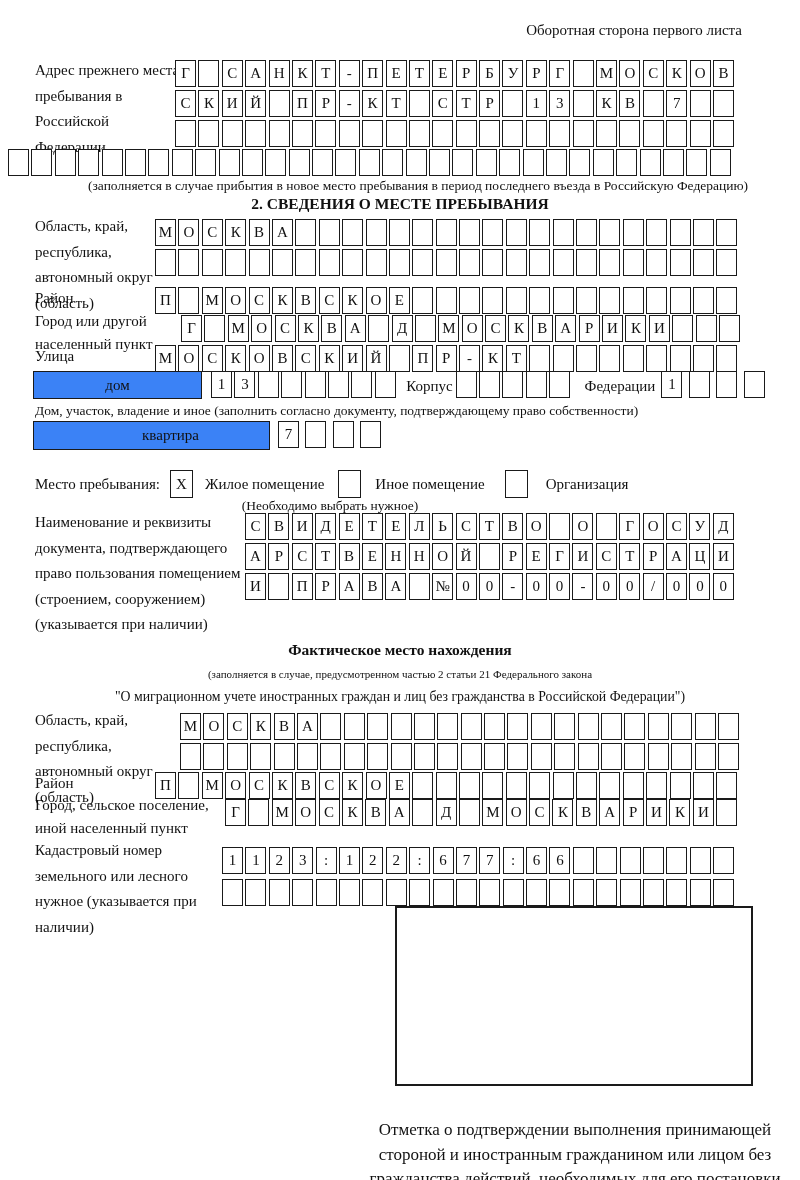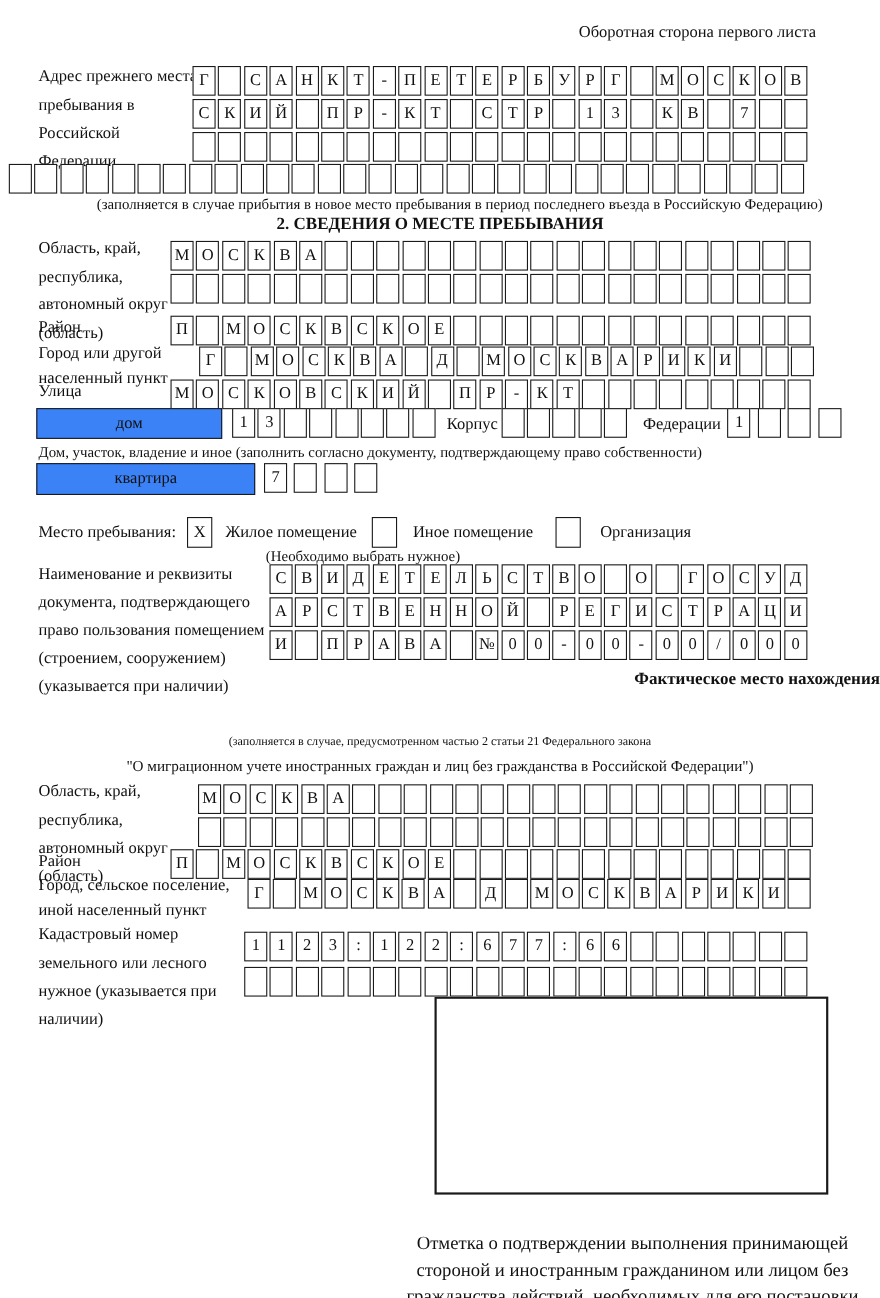--- a/index.html
+++ b/index.html
@@ -312,21 +312,21 @@
     <div class="box-row" style="gap:4px;">
         <span class="box">1</span>
         <span class="box"></span>
         <span class="box"></span>
         <span class="box"></span>
       </div>
   </div>
   <div class="abs caption" style="left:35px;top:402px;">Дом, участок, владение и иное (заполнить согласно документу, подтверждающему право собственности)</div>
 
   <div class="abs" style="left:33px;top:421px;display:flex;align-items:flex-start;">
-    <div class="named-box" style="width:197px;height:27px;margin-right:8px;">квартира</div>
+    <div class="named-box" style="width:197px;height:27px;margin-right:8px;padding-left:38px;">квартира</div>
     <div class="box-row" style="gap:4px;">
         <span class="box">7</span>
         <span class="box"></span>
         <span class="box"></span>
         <span class="box"></span>
       </div>
   </div>
 
   <div class="abs mesto-row" style="left:35px;top:470px;">
     <span>Место пребывания:</span>
@@ -403,21 +403,21 @@
       <span class="box">0</span>
       <span class="box">-</span>
       <span class="box">0</span>
       <span class="box">0</span>
       <span class="box">/</span>
       <span class="box">0</span>
       <span class="box">0</span>
       <span class="box">0</span>
     </div>
 
-  <div class="abs title" style="left:0;right:0;top:609px;text-align:right;">Фактическое место нахождения</div>
+  <div class="abs title" style="left:0;right:0;top:641px;">Фактическое место нахождения</div>
   <div class="abs caption center" style="left:0;right:0;top:667px;font-size:11px;">(заполняется в случае, предусмотренном частью 2 статьи 21 Федерального закона</div>
   <div class="abs caption center" style="left:0;right:0;top:688px;font-size:13.8px;">"О миграционном учете иностранных граждан и лиц без гражданства в Российской Федерации")</div>
 
   <div class="abs glabel" style="left:35px;top:708px;width:152px;">Область, край, республика, автономный округ (область)</div>
   <div class="abs box-row" style="left:180px;top:713px;">
       <span class="box">М</span>
       <span class="box">О</span>
       <span class="box">С</span>
       <span class="box">К</span>
       <span class="box">В</span>

